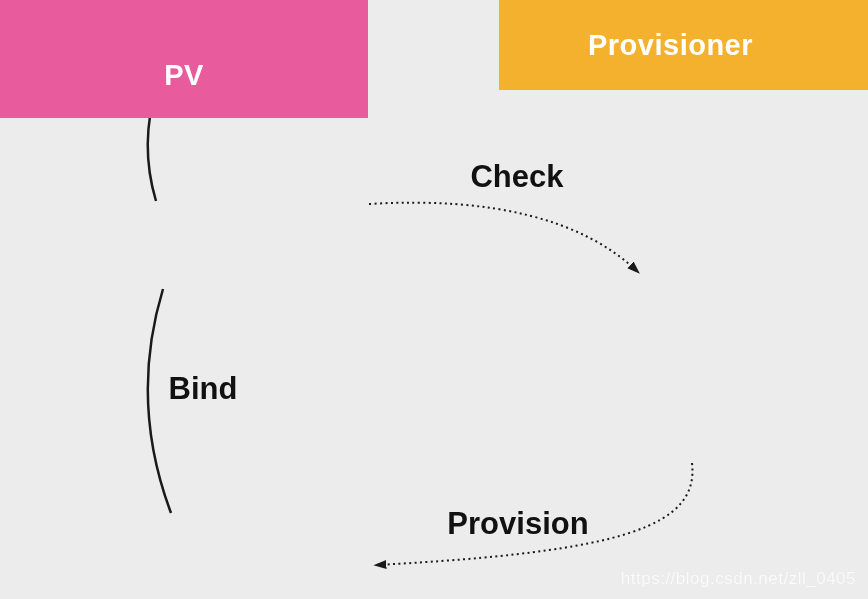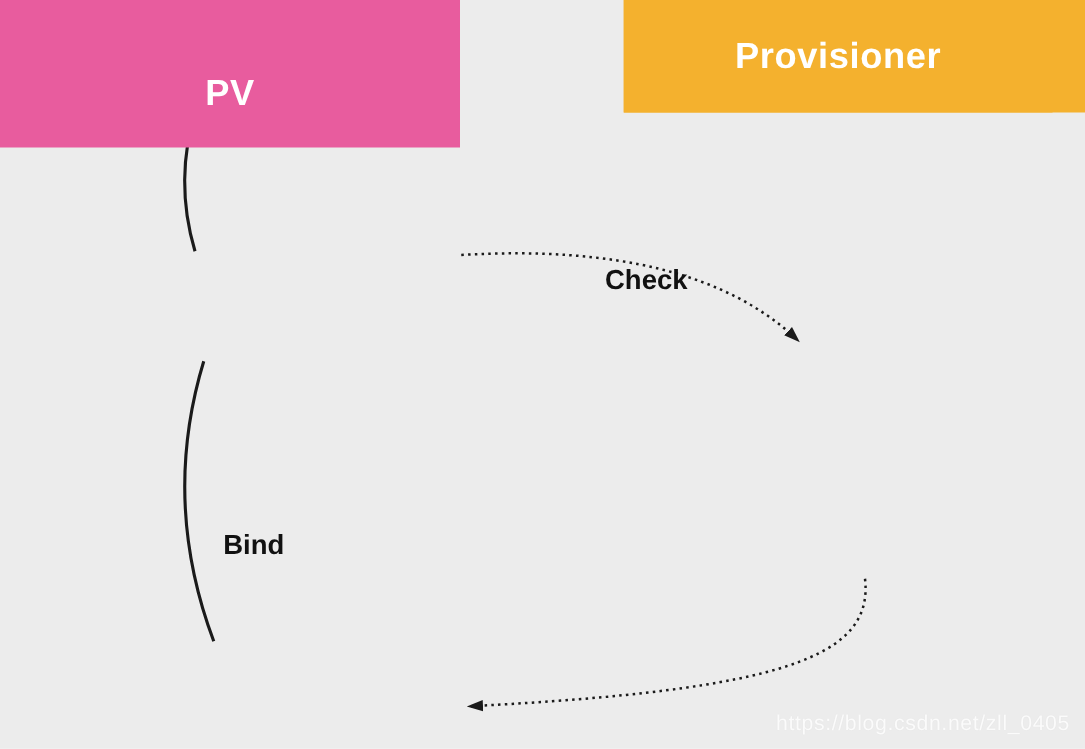--- a/index.html
+++ b/index.html
@@ -39,24 +39,23 @@
   }
   .node-pod         { left: 0;     top: 4;   width: 368px; height: 82px; }
   .node-pvc         { left: 0;     top: 201; width: 368px; height: 88px; }
   .node-pv          { left: 0;     top: 513; width: 368px; height: 86px; margin-top: 32px; }
   .node-storageclass{ left: 499px; top: 276; width: 369px; height: 90px; }
   .node-provisioner { left: 499px; top: 373; width: 343px; height: 90px; text-align: right; }
   .edge-label {
     position: absolute;
     transform: translate(-50%, -50%);
     color: #111111;
-    font-size: 22px;
+    font-size: 31px;
     font-weight: bold;
     white-space: nowrap;
-    margin-top: 47px;
   }
   .label-check     { left: 517px; top: 177px; }
   .label-bind      { left: 203px; top: 389px; }
   .label-provision { left: 518px; top: 524px; }
   .watermark {
     position: absolute;
     right: 12px;
     bottom: 10px;
     font-size: 17px;
     color: rgba(255, 255, 255, 0.85);
@@ -100,16 +99,17 @@
   <div class="node node-storageclass" style="background-color: rgb(244, 177, 46);">
     <span>StorageClass</span>
   </div>
 
   <div class="node node-provisioner" style="background-color: rgb(244, 177, 46);">
     <span>Provisioner</span>
   </div>
 
   <div class="edge-label label-check">Check</div>
   <div class="edge-label label-bind">Bind</div>
+  <div class="edge-label label-provision">Provision</div>
 
   <div class="watermark">https://blog.csdn.net/zll_0405</div>
 
 </div>
 
 </body></html>

